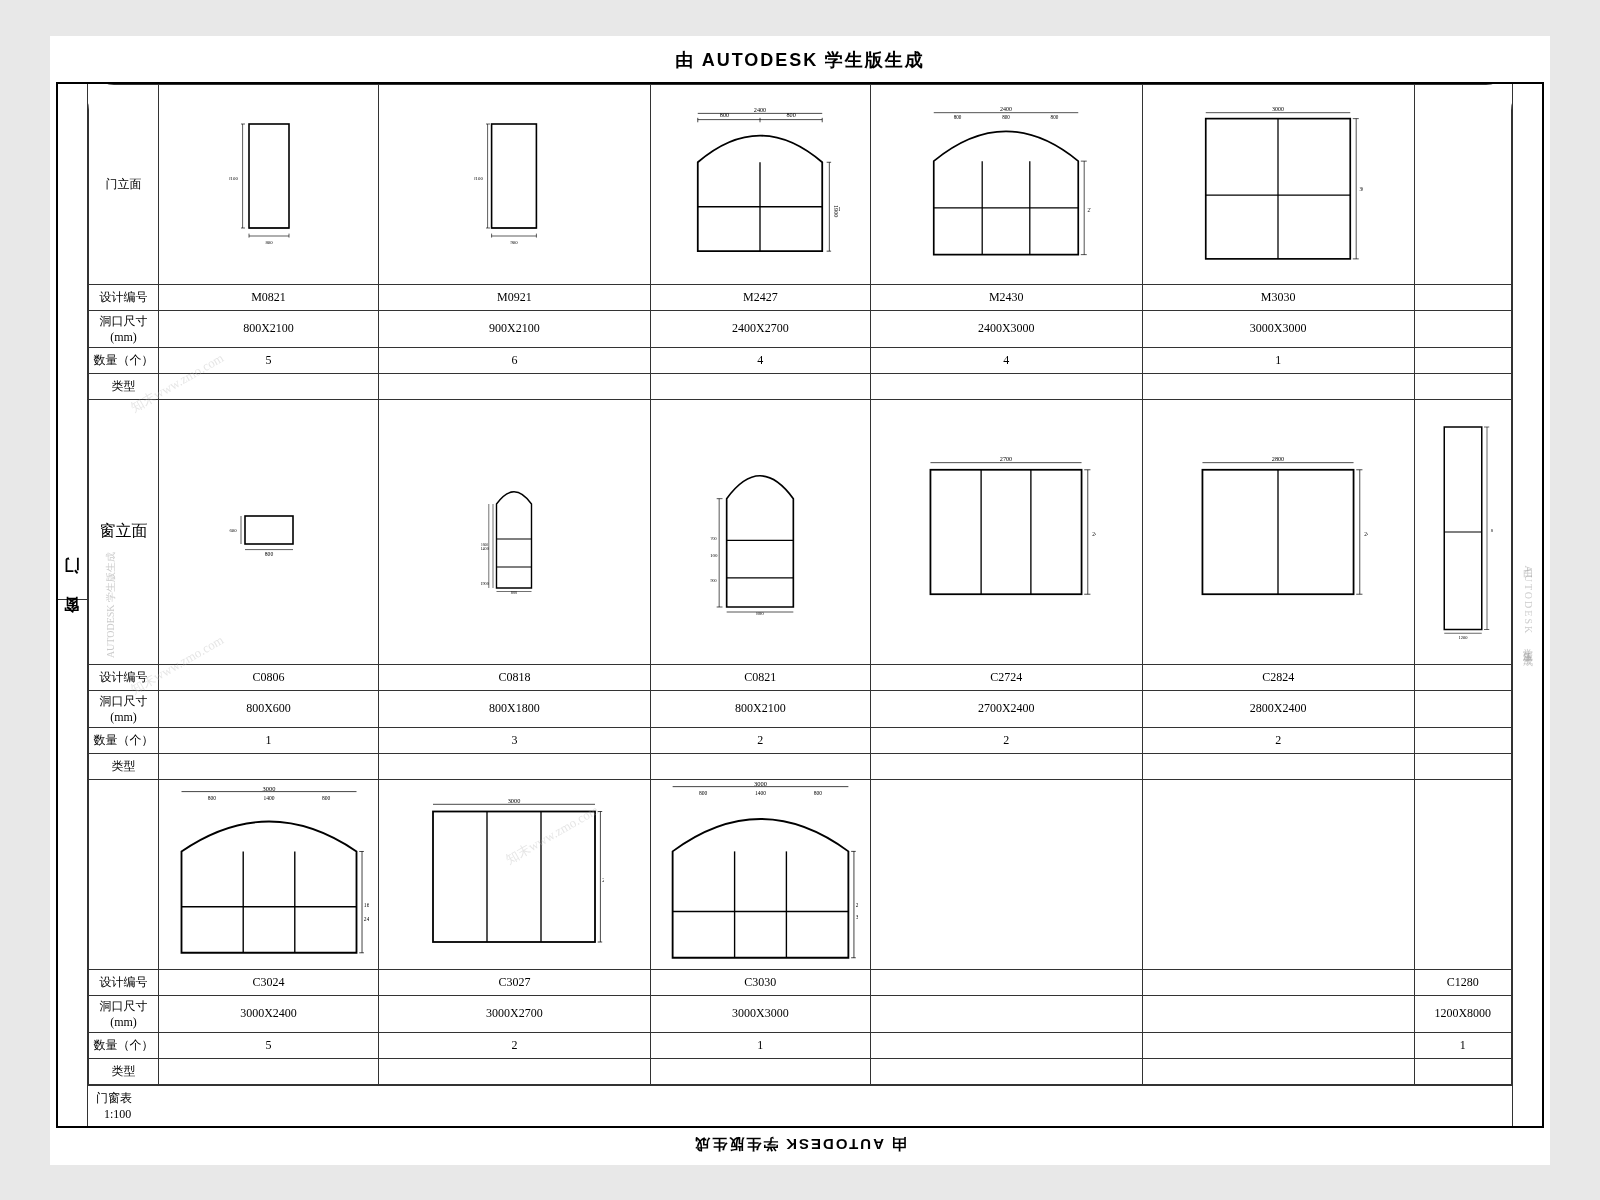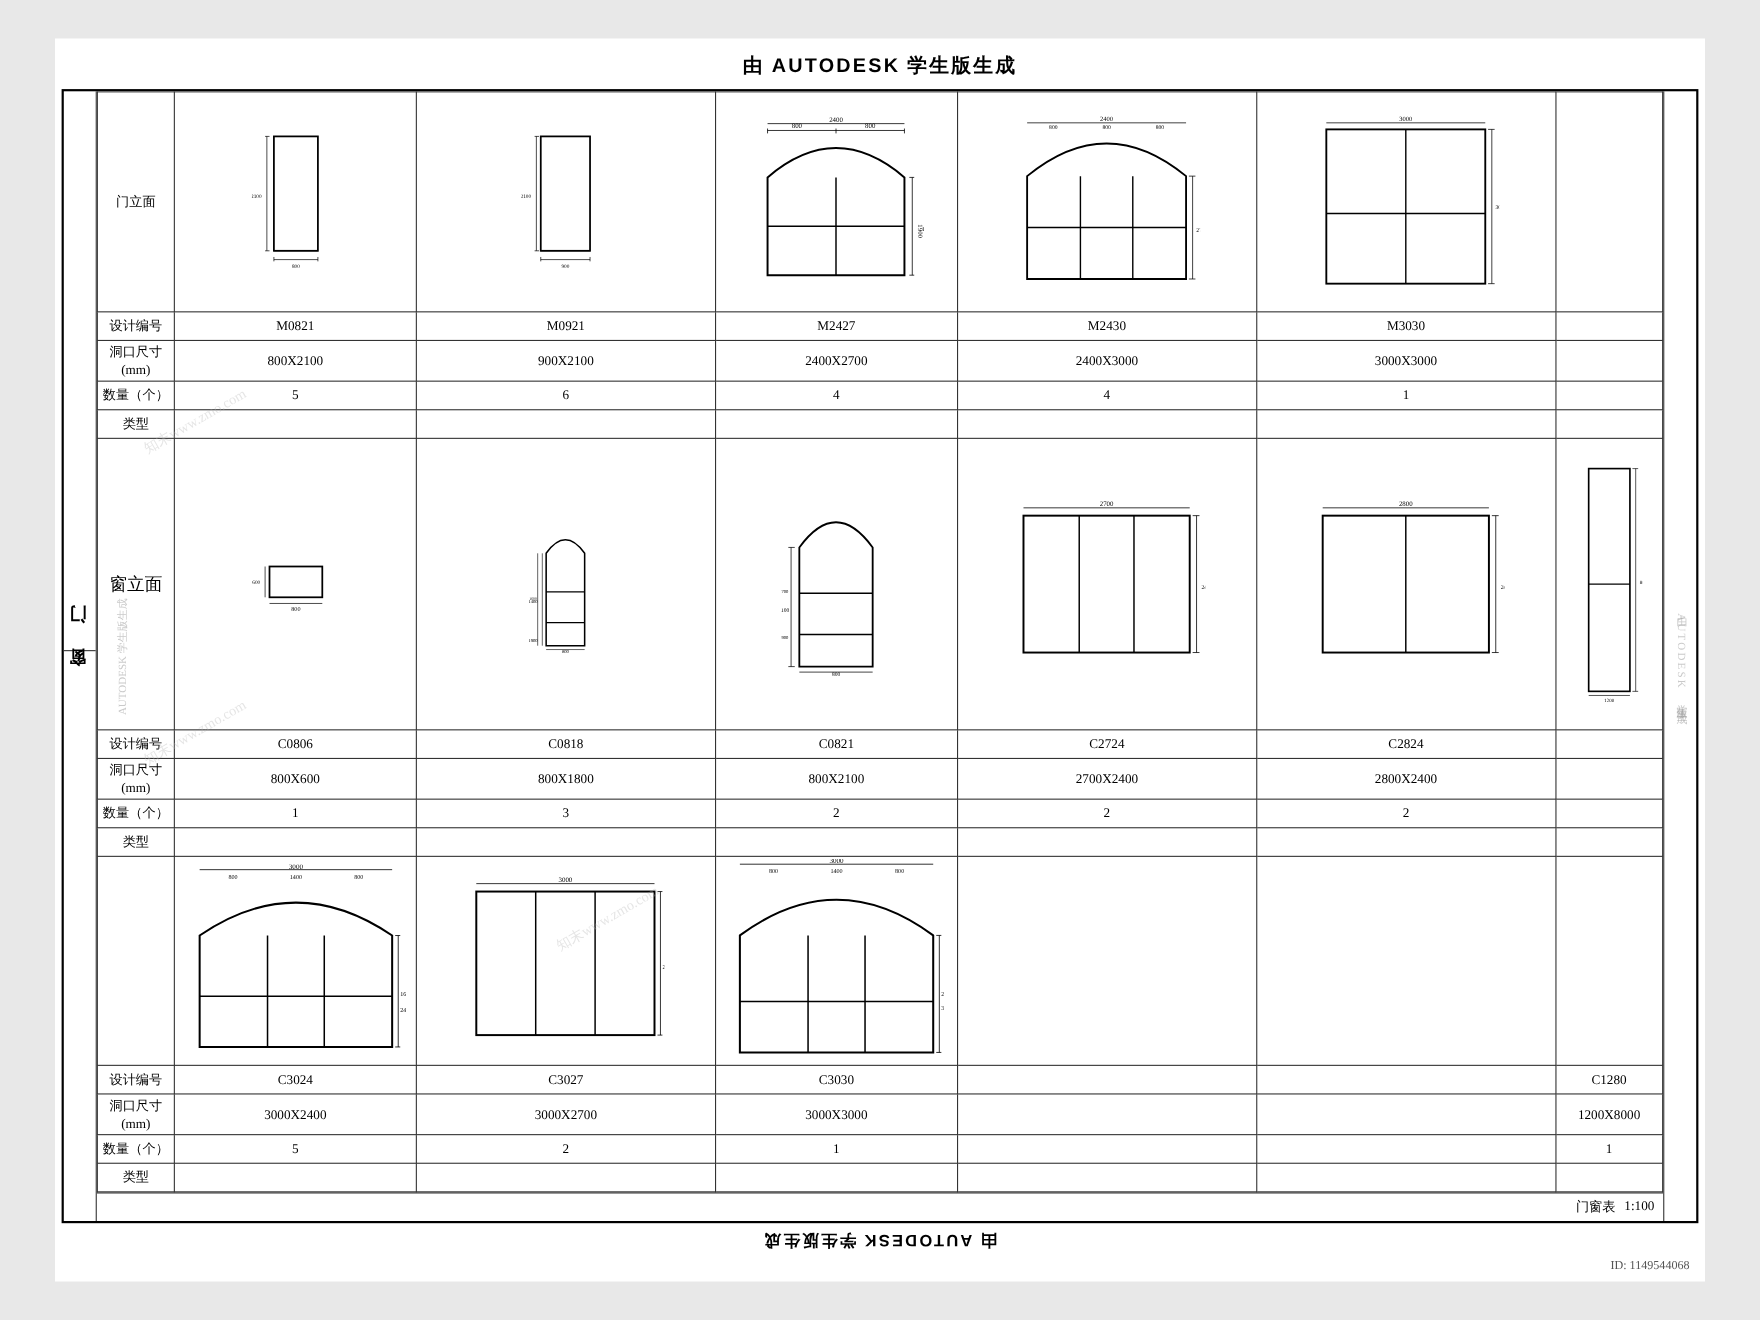--- a/index.html
+++ b/index.html
@@ -89,21 +89,21 @@
 
   <div style="display:flex; width:100%; border: 2px solid #000;">
 
     <div style="display:flex; flex-direction:column; width:30px; border-right:1px solid #333; align-items:center; justify-content:center; min-height:900px; position:relative;">
       <div style="writing-mode:vertical-rl; transform:rotate(180deg); font-size:16px; font-weight:bold; letter-spacing:8px; padding:10px 2px;">门</div>
       <div style="border-top:1px solid #333; width:100%;"></div>
       <div style="writing-mode:vertical-rl; transform:rotate(180deg); font-size:16px; font-weight:bold; letter-spacing:8px; padding:10px 2px; margin-top:10px;">窗</div>
       <div style="position:absolute; left:0; top:50%; transform:translateY(-50%) rotate(-90deg); font-size:10px; color:rgba(150,150,150,0.5); white-space:nowrap;">AUTODESK 学生版生成</div>
     </div>
 
-    <div style="flex:1; overflow:hidden;">
+    <div style="flex:1; overflow:hidden;border-radius:26px;">
       <table class="main-table" style="border:none;">
 
         <tbody>
             <tr>
           <td class="row-header" style="width:70px; font-size:12px;">门立面</td>
 
           <td class="drawing-cell" style="width:200px;">
             <svg viewBox="0 0 100 160" style="width:80px; height:140px; margin:auto; display:block;">
 
               <rect x="25" y="5" width="50" height="130" fill="none" stroke="#000" stroke-width="2"></rect>
@@ -483,33 +483,32 @@
           <td></td>
           <td></td>
           <td></td>
           <td></td>
           <td></td>
         </tr>
 
       </tbody>
         </table>
 
-      <div style="display:flex; justify-content:flex-end; padding:4px 8px; border-top:1px solid #333; font-size:12px;">
+      <div style="display:flex; justify-content:flex-end; padding:4px 8px; border-top:1px solid #333; font-size:12px;flex-direction:column;">
         <span>门窗表</span>
         <span style="margin-left:8px;">1:100</span>
       </div>
     </div>
 
     <div style="display:flex; flex-direction:column; width:30px; border-left:1px solid #333; align-items:center; justify-content:center; position:relative;">
       <div style="writing-mode:vertical-rl; font-size:10px; color:rgba(150,150,150,0.5); letter-spacing:2px; white-space:nowrap;">由 AUTODESK 学生版生成</div>
     </div>
   </div>
 
   <div style="text-align:center; font-size:15px; font-weight:bold; padding:6px 0; transform:rotate(180deg); letter-spacing:2px;">
     由 <span style="font-family:Arial;">AUTODESK</span> 学生版生成
   </div>
 
-  <div style="text-align:right; font-size:11px; color:#555; padding:2px 8px;">ID: 1149544068</div>
 
   <div class="watermark" style="top:30%; left:5%; font-size:13px; color:rgba(180,180,180,0.35);">知末www.zmo.com</div>
   <div class="watermark" style="top:55%; left:5%; font-size:13px; color:rgba(180,180,180,0.35);">知末www.zmo.com</div>
   <div class="watermark" style="top:70%; left:30%; font-size:13px; color:rgba(180,180,180,0.35);">知末www.zmo.com</div>
 </div>
 
 </body></html>

